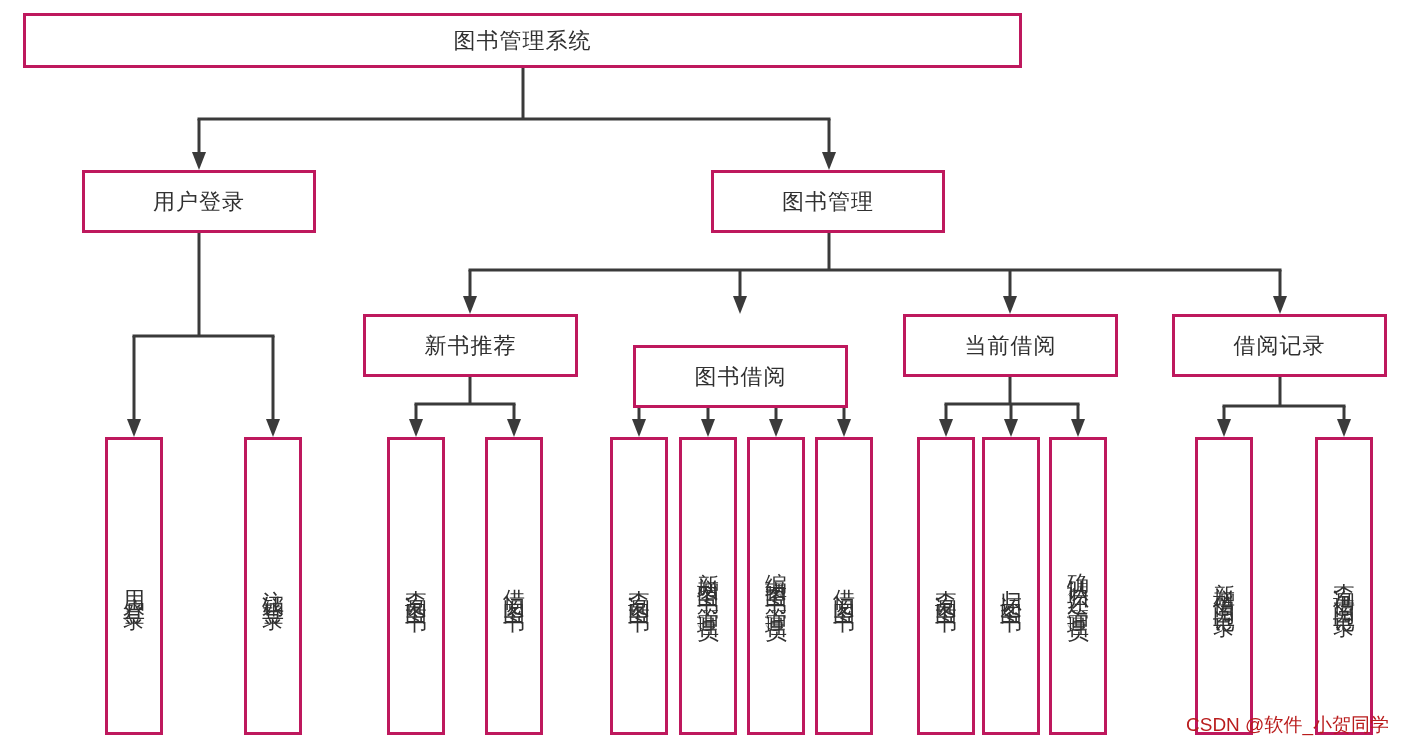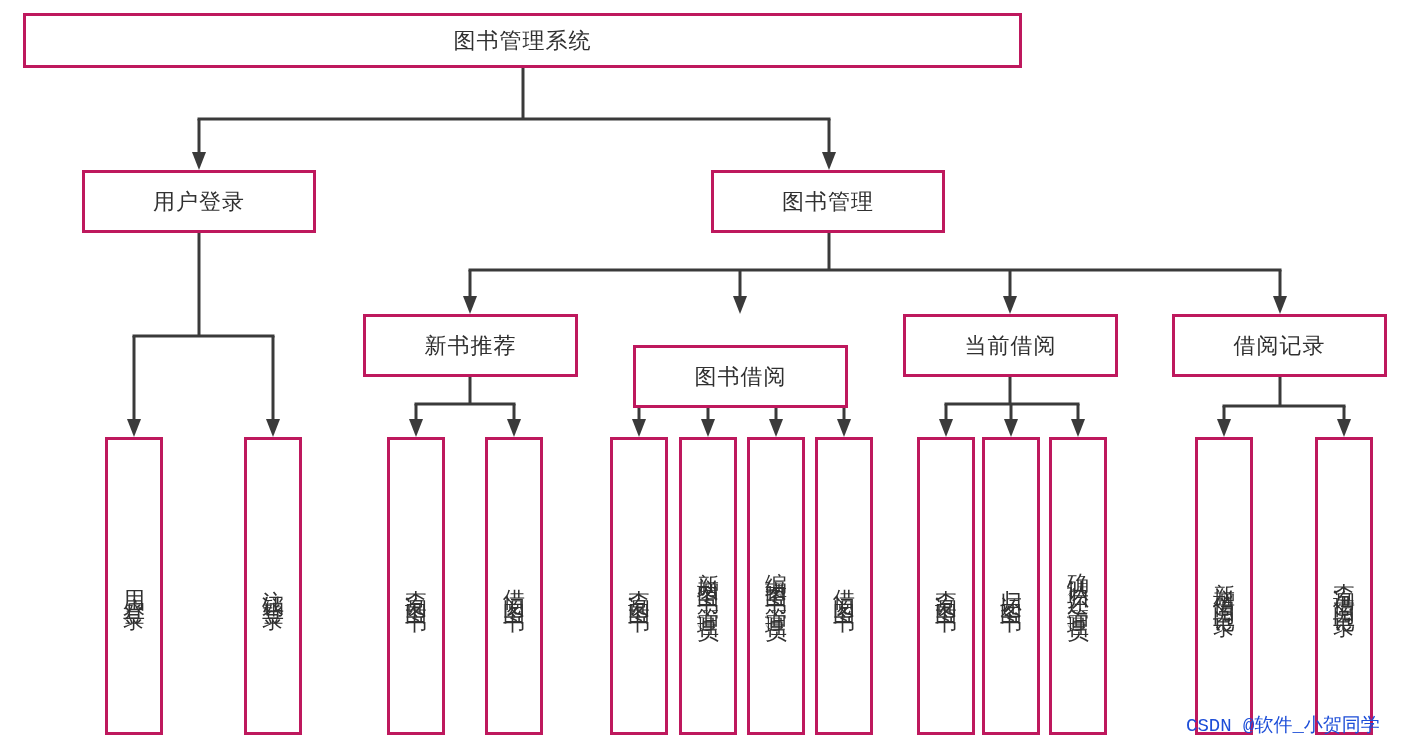--- a/index.html
+++ b/index.html
@@ -35,24 +35,23 @@
     letter-spacing: 7px;
     line-height: 1;
     font-size: 22px;
     color: #303030;
   }
   .watermark {
     position: absolute;
     left: 1186px;
     top: 712px;
     font-size: 19px;
-    color: #1d4ed8;
+    color: #b91c1c;
     white-space: nowrap;
     z-index: 5;
-    font-family: Liberation Mono, monospace;
   }
 </style>
 </head>
 <body>
 
 <div class="stage">
 
   <svg class="connectors" viewBox="0 0 1405 747" xmlns="http://www.w3.org/2000/svg">
     <g stroke="#3a3a3a" stroke-width="3" fill="none">
 

